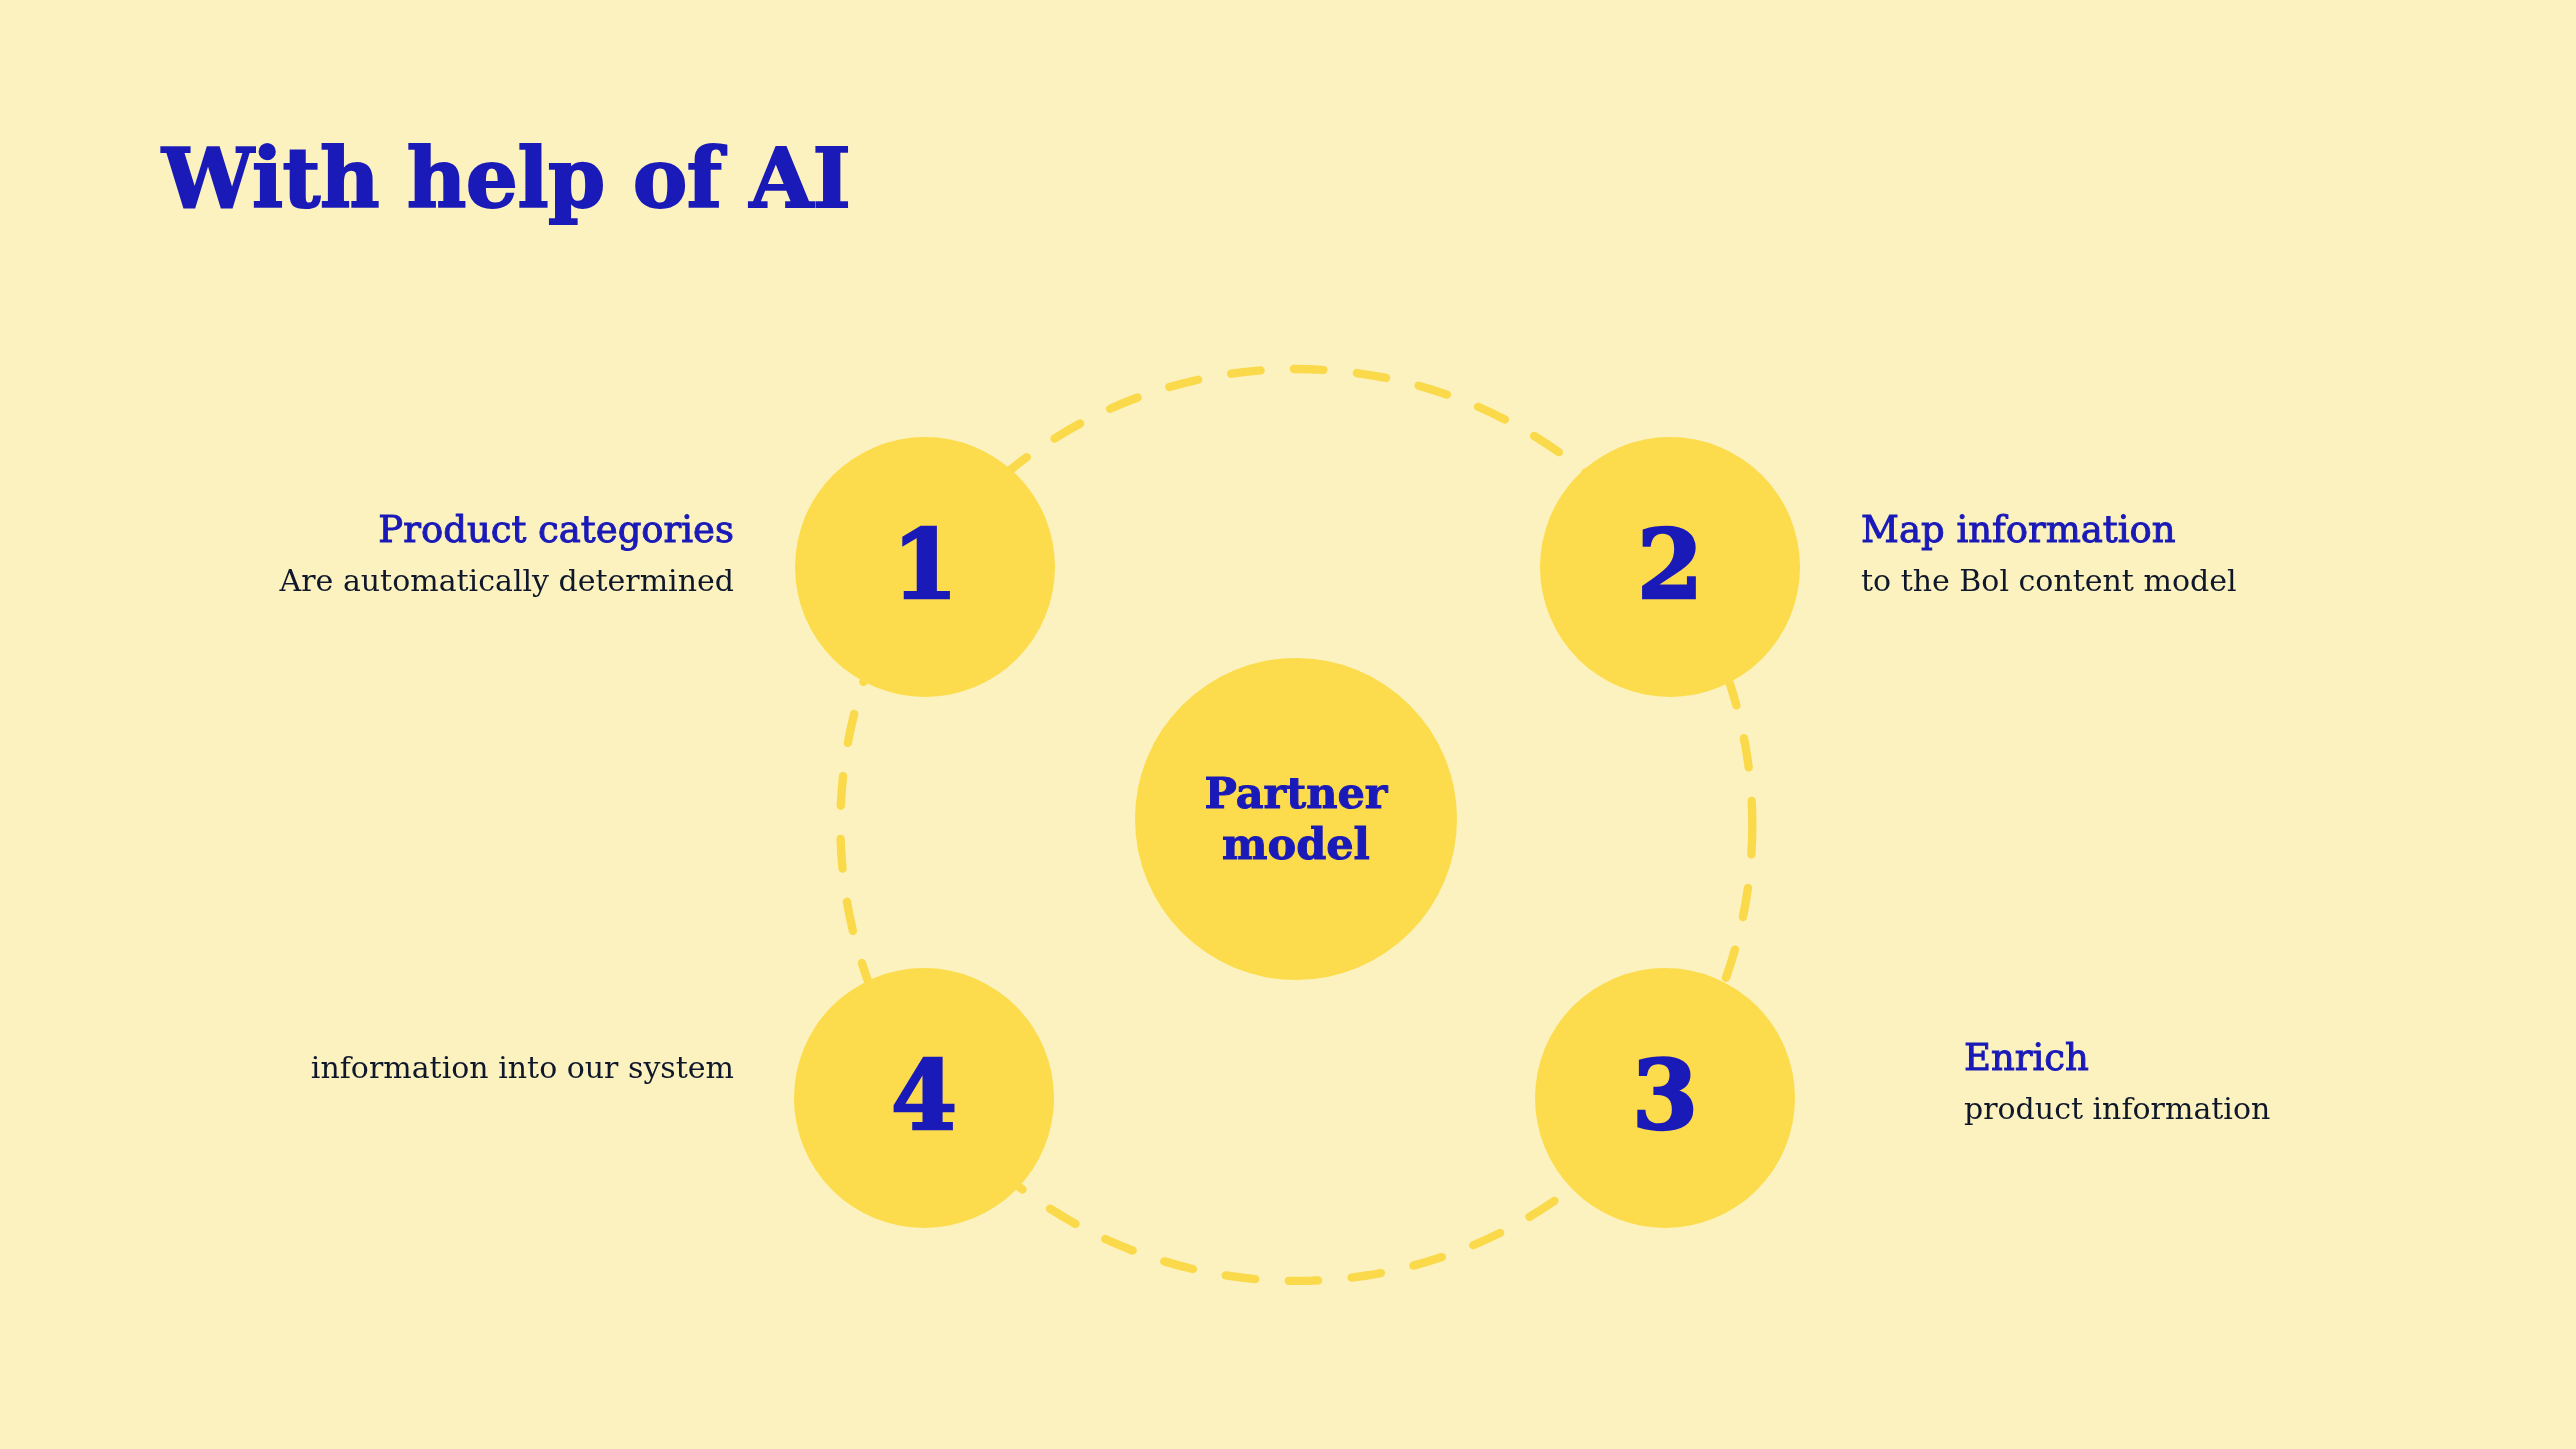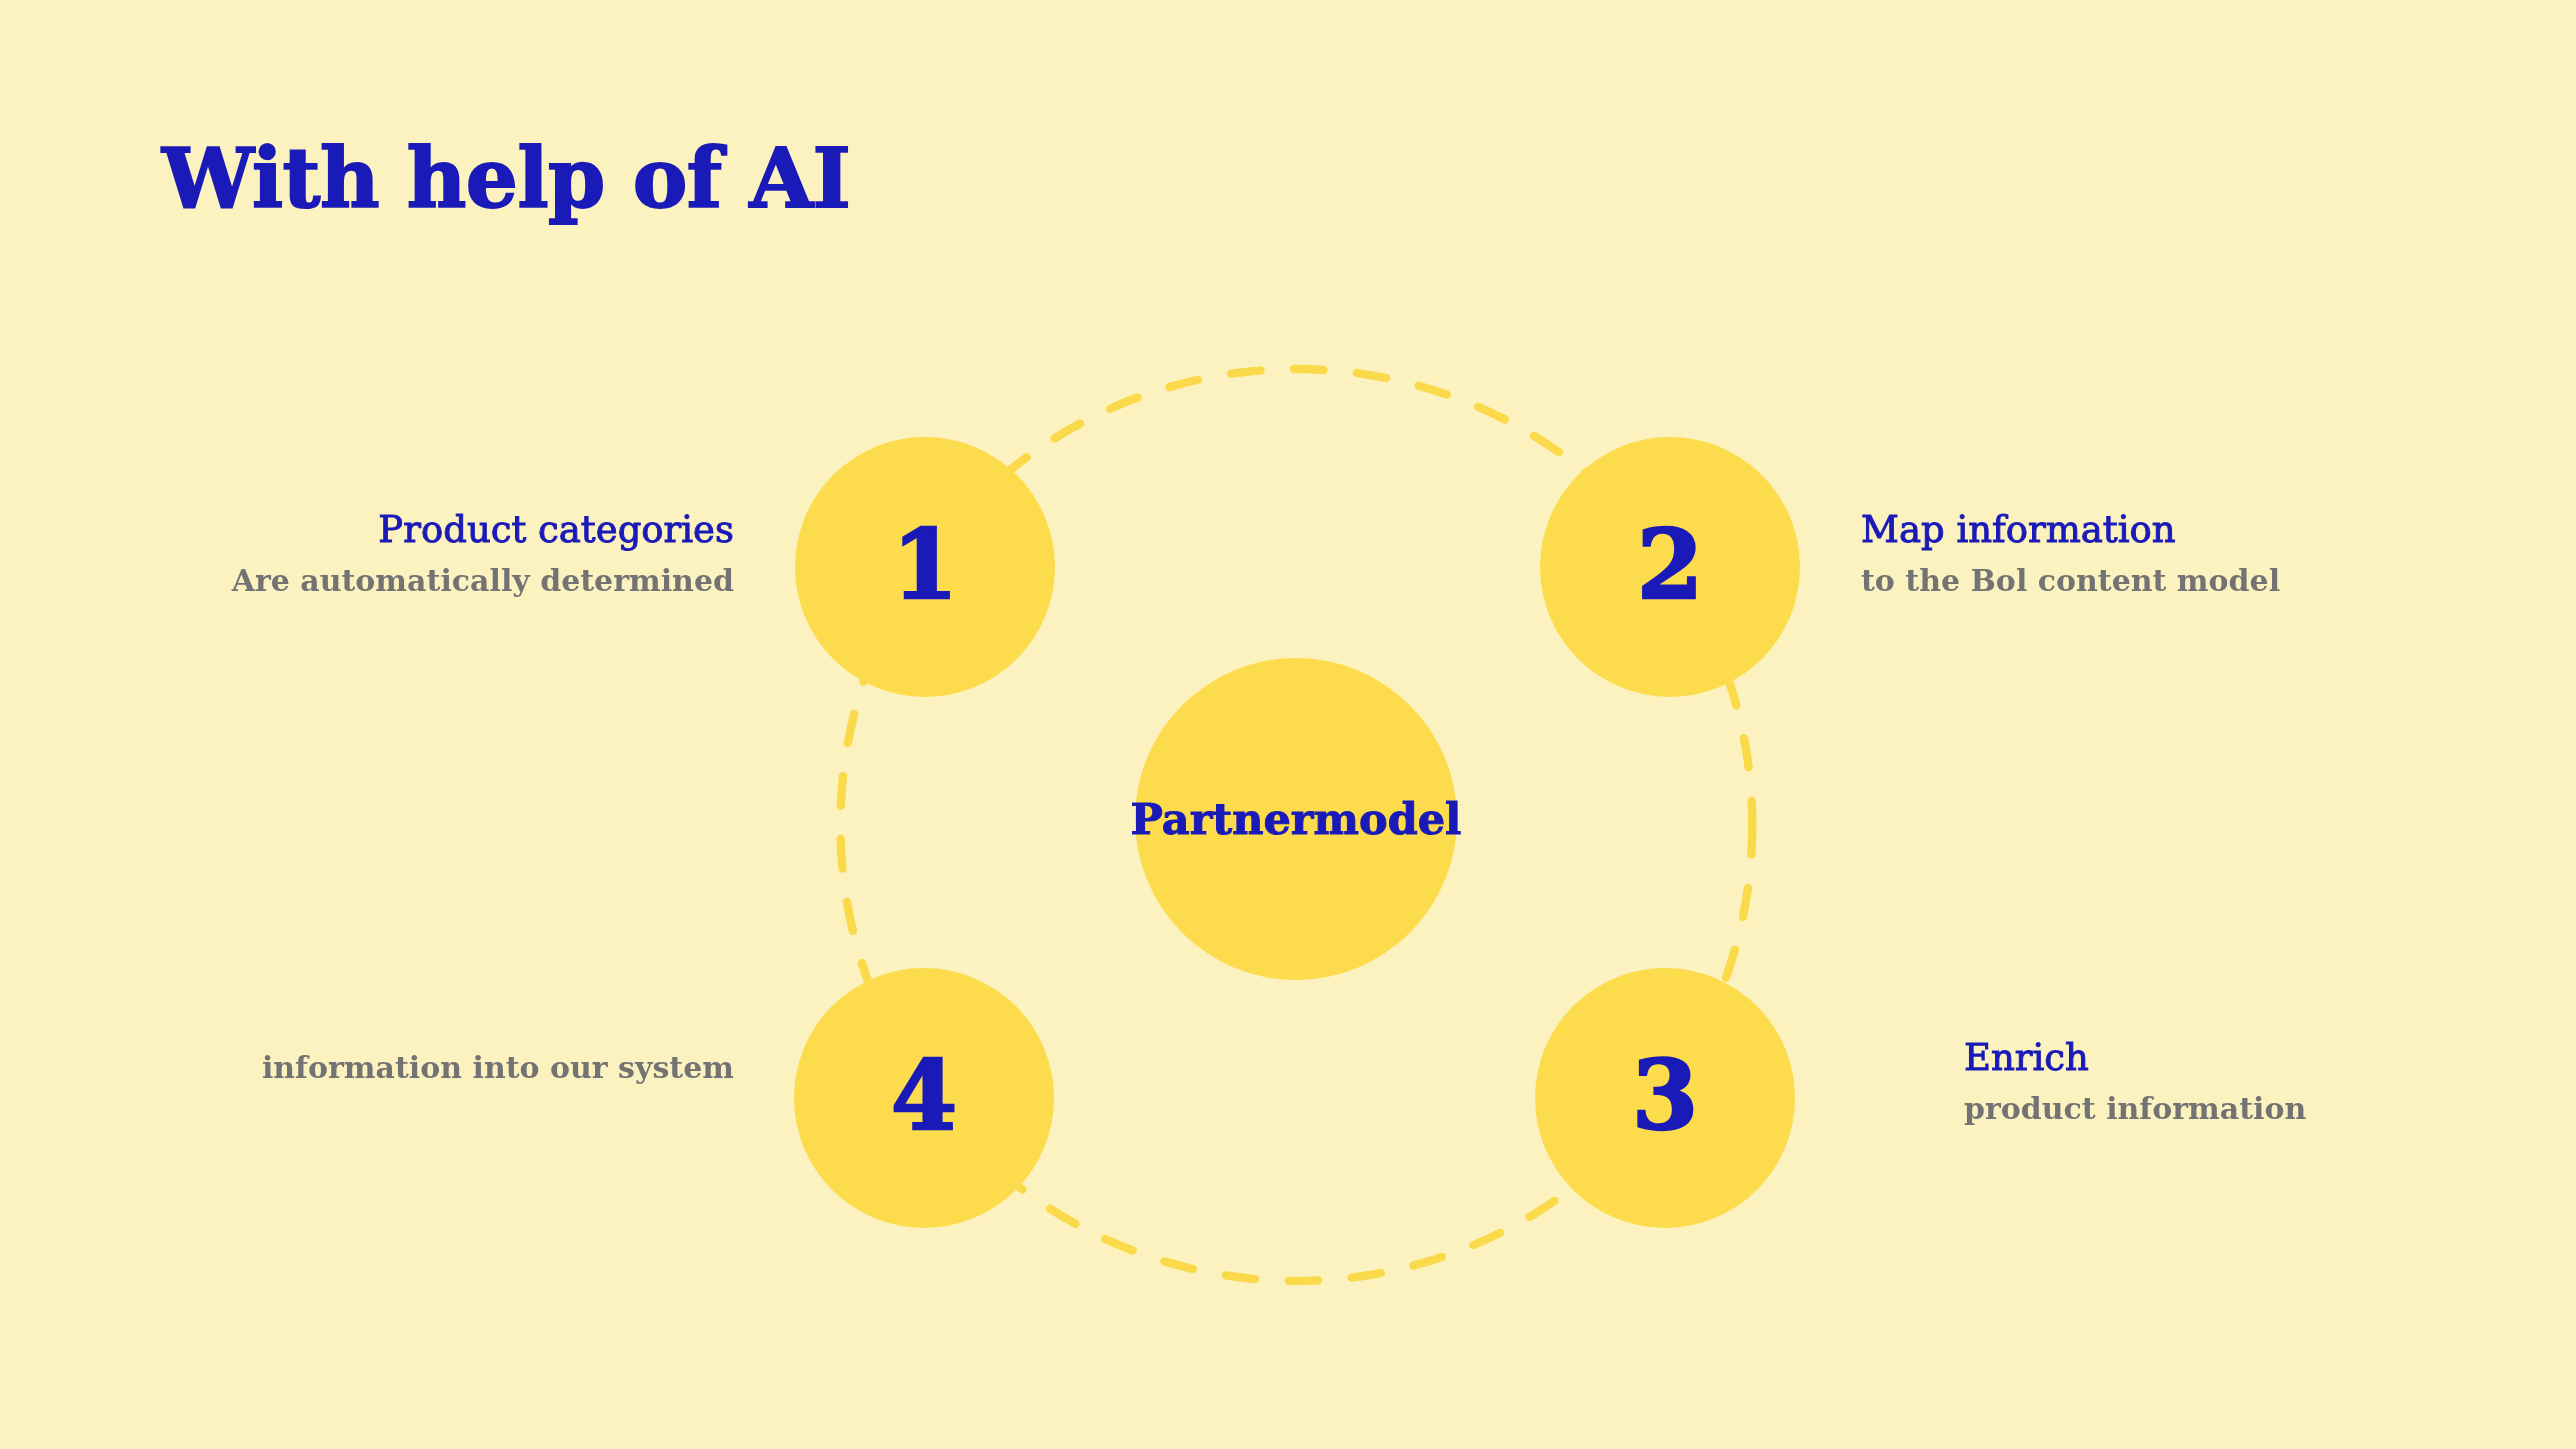--- a/index.html
+++ b/index.html
@@ -85,21 +85,21 @@
 
   .center-circle {
     position: absolute;
     left: 1135px;
     top: 658px;
     width: 322px;
     height: 322px;
     border-radius: 50%;
     background: #FCDC4D;
     display: flex;
-    align-items: center;
+    flex-direction: column;
     justify-content: center;
   }
   .center-circle .center-line {
     font-family: "DejaVu Serif", serif;
     font-weight: 700;
     font-size: 43px;
     line-height: 1.18;
     color: #1A1AB8;
     -webkit-text-stroke: 1px #1A1AB8;
     text-align: center;
@@ -114,24 +114,24 @@
     font-family: "DejaVu Serif", serif;
     font-weight: 400;
     font-size: 37px;
     line-height: 1.12;
     color: #1A1AB8;
     -webkit-text-stroke: 1px #1A1AB8;
     white-space: nowrap;
   }
   .label-block .label-sub {
     font-family: "DejaVu Serif", serif;
-    font-weight: 700;
+    font-weight: 400;
     font-size: 30px;
     line-height: 1.2;
-    color: #737373;
+    color: #0f172a;
     margin-top: 13px;
     white-space: nowrap;
   }
 
   .label-right-aligned { text-align: right; }
   .label-left-aligned  { text-align: left; }
 
   #label-1 { left: 90px;  top: 509px;  width: 644px; }
   #label-2 { left: 1861px; top: 509px;  width: 644px; }
   #label-3 { left: 1964px; top: 1037px; width: 644px; }

